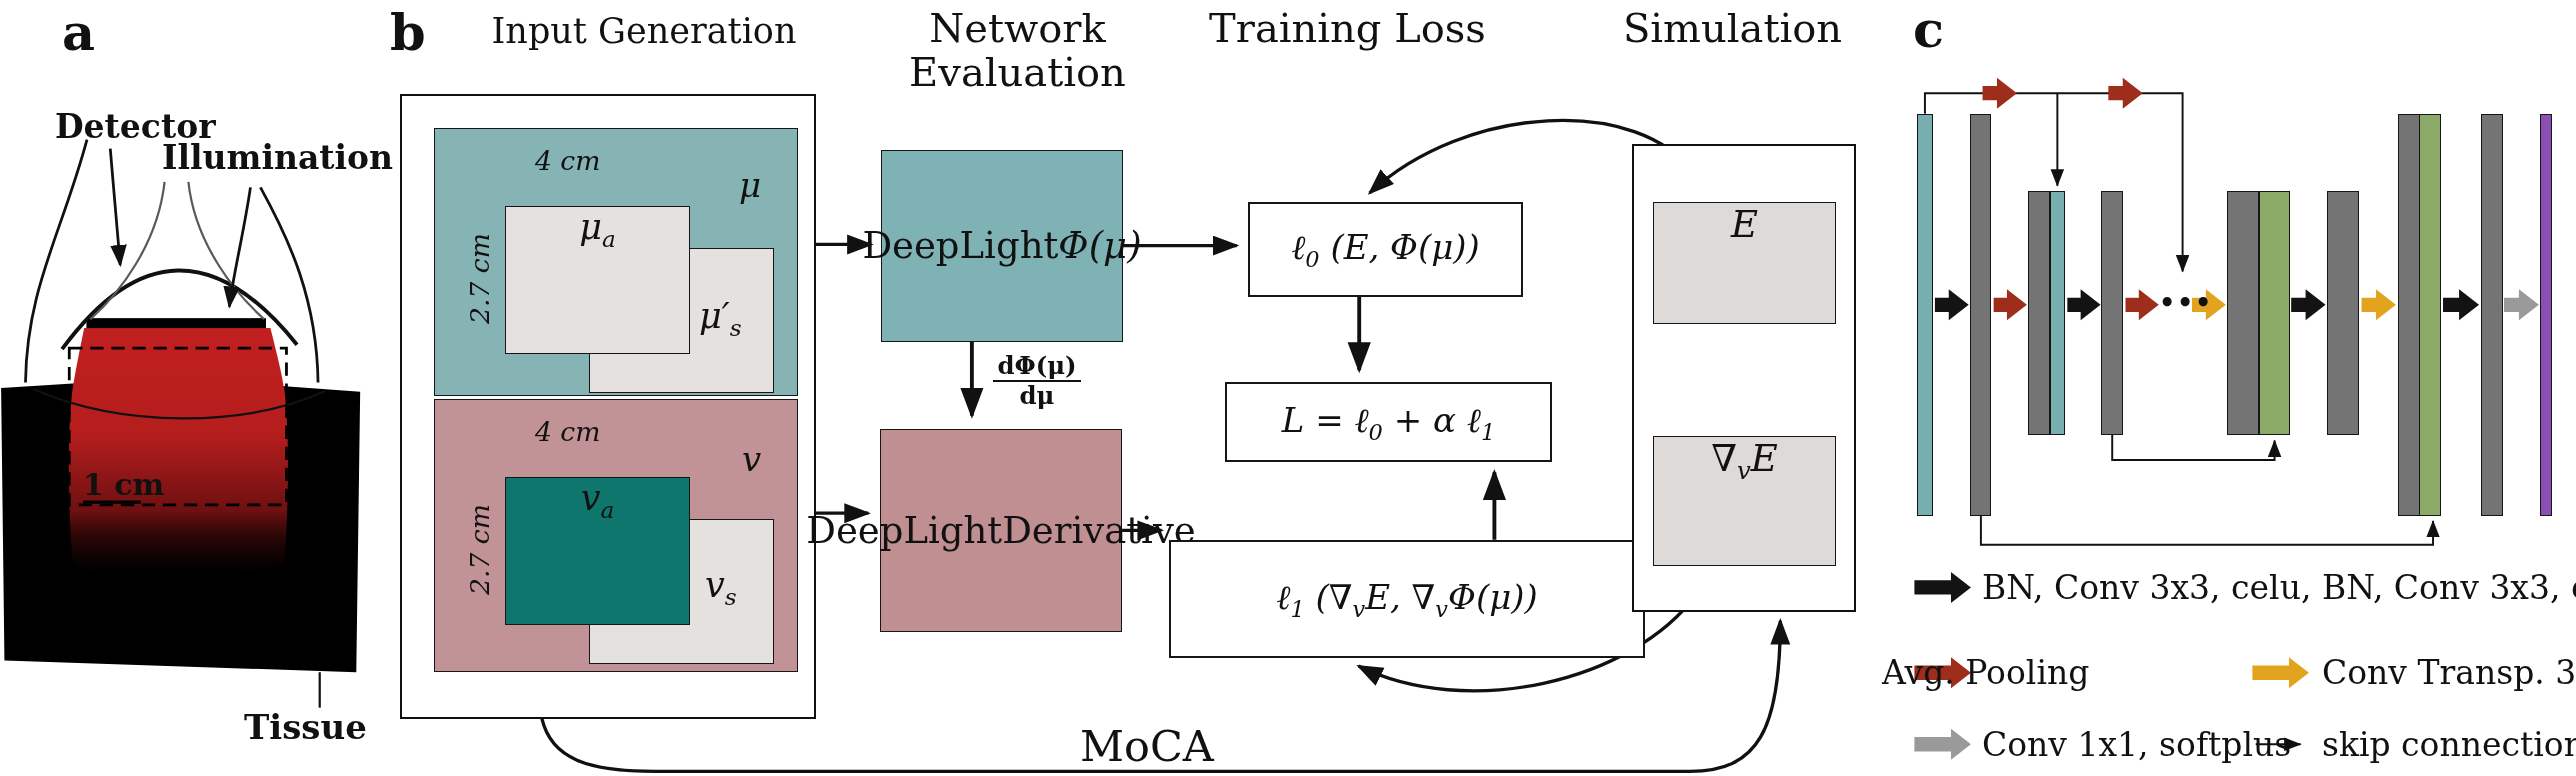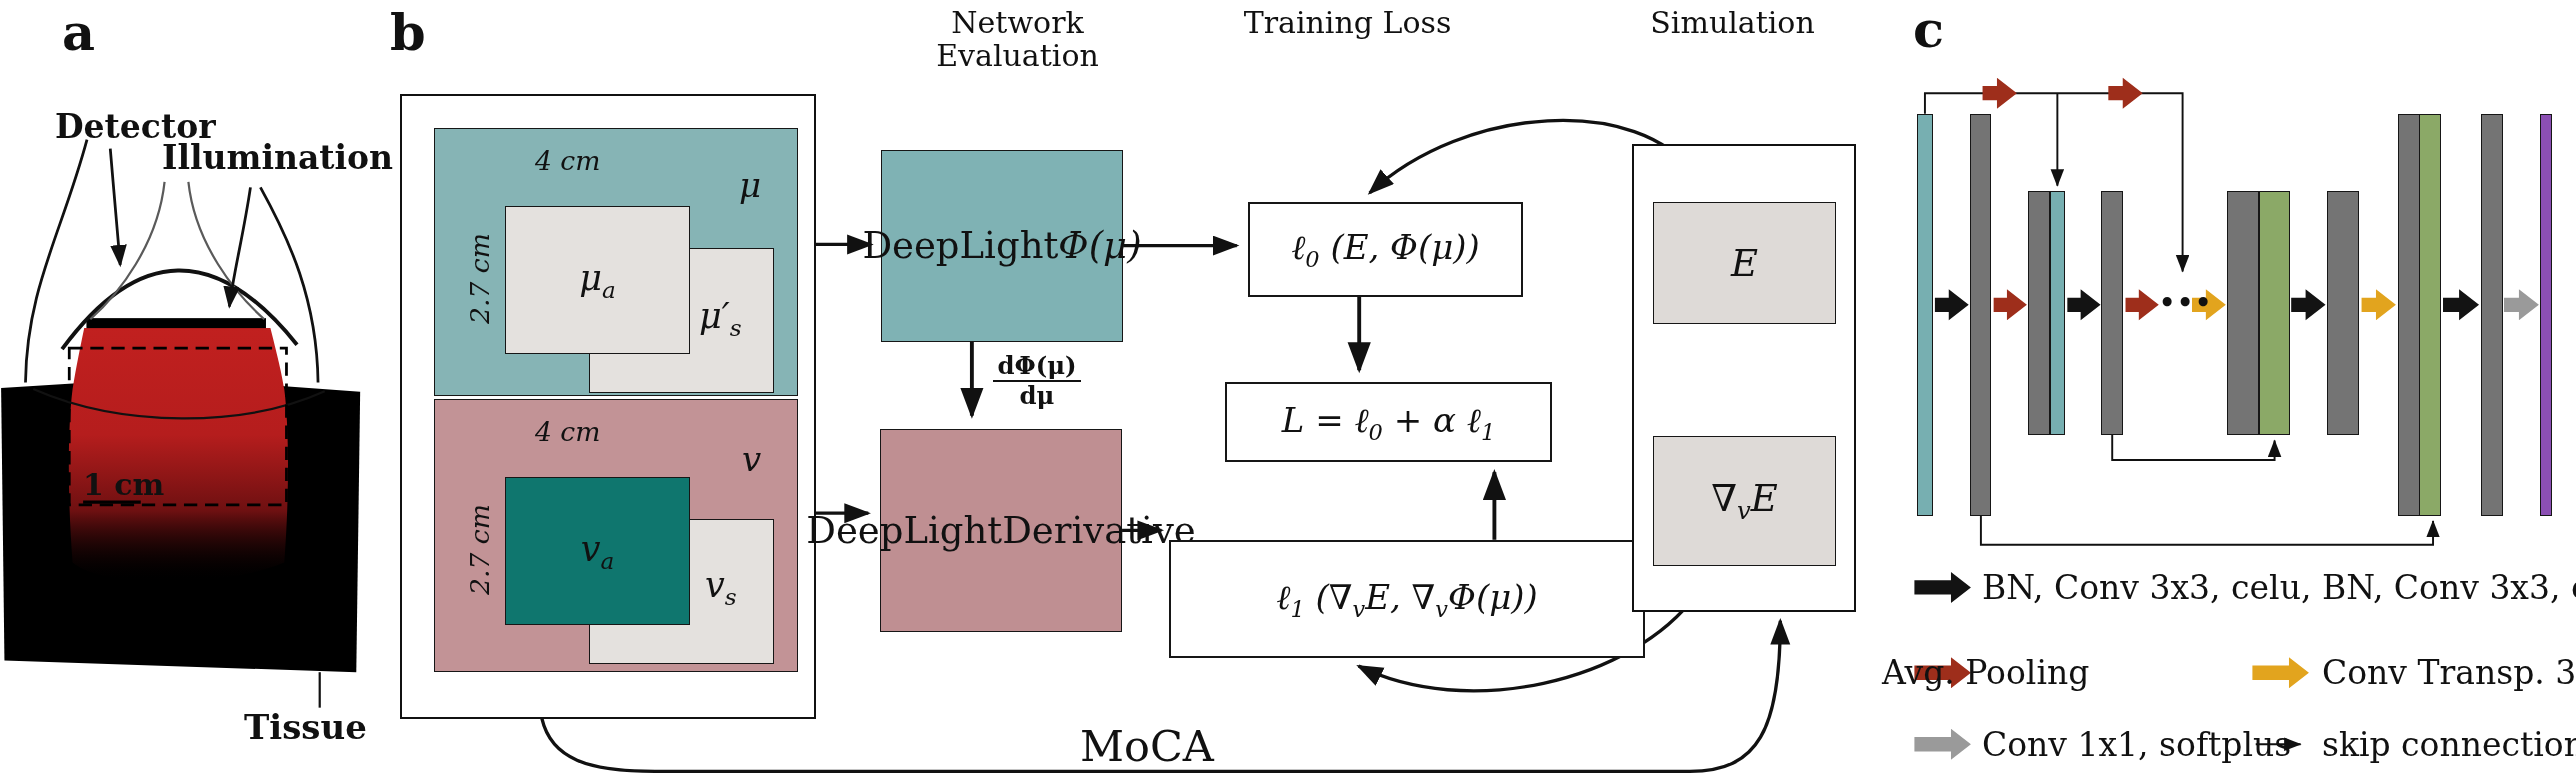--- a/index.html
+++ b/index.html
@@ -1,29 +1,29 @@
 <!DOCTYPE html>
 <html style="font-size:8.9px"><head>
 <meta charset="utf-8">
 <style>
   html,body{margin:0;padding:0;background:#ffffff;}
   #canvas{position:relative;width:2576px;height:777px;background:#ffffff;overflow:hidden;
           font-family:"DejaVu Serif", serif;color:#111;}
   .abs{position:absolute;}
   .bigletter{font-weight:bold;font-size:51px;line-height:1;}
-  .title{text-align:center;font-size:30px;line-height:1.12;}
+  .title{text-align:center;font-size:40px;line-height:1.12;}
   .blabel{font-weight:bold;font-size:33px;line-height:1;}
   .box{position:absolute;box-sizing:border-box;border:1.7px solid #161616;}
   .wbox{position:absolute;box-sizing:border-box;border:2.2px solid #161616;background:#fff;
         display:flex;align-items:center;justify-content:center;}
   .flexc{display:flex;flex-direction:row;align-items:center;justify-content:center;}
   .math{font-style:italic;}
   .math sub{font-size:66%;font-style:italic;}
   svg{position:absolute;left:0;top:0;}
-  .cell{display:flex;align-items:center;justify-content:center;}
+  .cell{display:flex;align-items:flex-start;justify-content:center;}
   .vtext{transform:rotate(-90deg);transform-origin:center center;}
   .frac{position:absolute;text-align:center;font-weight:bold;font-size:24.4px;line-height:1.15;}
   .frac .num{border-bottom:2.2px solid #111;padding:0 4.4px;}
   .legend-text{font-size:33px;line-height:1;white-space:nowrap;}
 </style>
 </head>
 <body>
 
 <div id="canvas">
 
@@ -106,20 +106,21 @@
       </g>
   </svg>
 
   <div class="abs bigletter" style="left:62px;top:6.6px;">a</div>
   <div class="abs blabel" style="left:55px;top:110px;">Detector</div>
   <div class="abs blabel" style="left:162px;top:141px;">Illumination</div>
   <div class="abs" style="left:83px;top:467px;font-weight:bold;font-size:30px;">1 cm</div>
   <div class="abs blabel" style="left:244px;top:710px;width:111px;text-align:center;font-size:34px;">Tissue</div>
 
   <div class="abs bigletter" style="left:390px;top:6.6px;">b</div>
+  <div class="abs title" style="left:442px;top:12.2px;width:404px;font-size:35px;">Input Generation</div>
 
   <div class="abs" style="left:400px;top:94px;width:416px;height:625px;border:2.8px solid #111;box-sizing:border-box;"></div>
 
   <div class="box" style="left: 434px; top: 128px; width: 364px; height: 268px; background: rgb(134, 180, 181);"></div>
   <div class="box cell" style="left: 589px; top: 248px; width: 185px; height: 145px; background: rgb(228, 225, 222);"></div>
   <div class="box cell" style="left: 505px; top: 206px; width: 185px; height: 148px; font-size: 35px; background: rgb(228, 225, 222);">
     <span class="math"><span>μ</span><sub>a</sub></span>
   </div>
   <div class="abs math" style="left:699px;top:296px;font-size:35px;"><span>μ′</span><sub>s</sub></div>
   <div class="abs math" style="left:739px;top:165px;font-size:34px;">μ</div>

